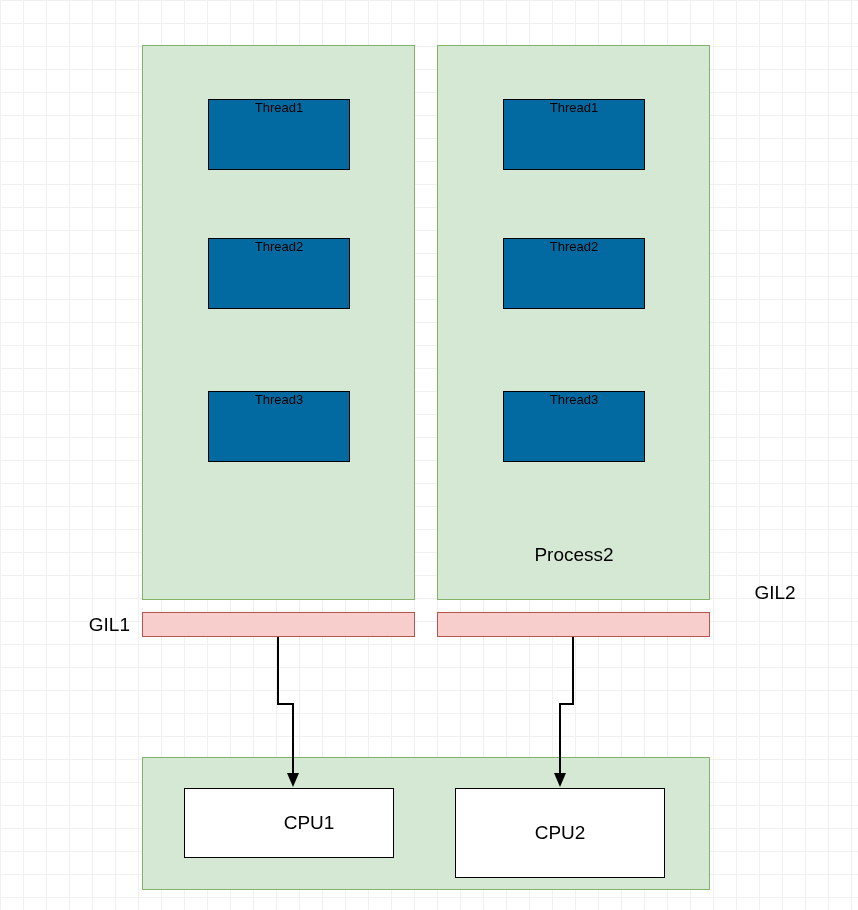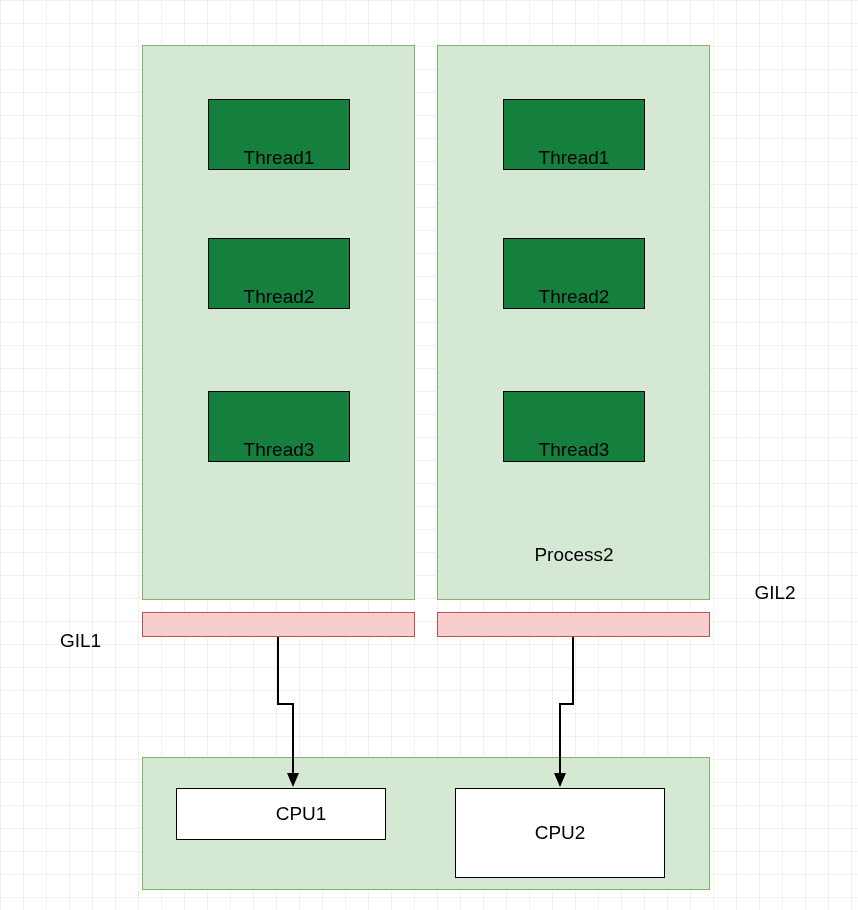--- a/index.html
+++ b/index.html
@@ -25,26 +25,26 @@
     .canvas { position: absolute; inset: 0; z-index: 1; }
     .box {
       position: absolute;
       border: 1.5px solid #000;
     }
     .process-box {
       background: #d5e8d4;
       border-color: #82b366;
     }
     .thread-box {
-      background: #15803d;
+      background: #0369a1;
       border-color: #000;
       display: flex;
-      align-items: flex-end;
+      align-items: flex-start;
       justify-content: center;
-      font-size: 19px;
+      font-size: 13px;
     }
     .gil-box {
       background: #f8cecc;
       border-color: #b85450;
     }
     .cpu-container {
       background: #d5e8d4;
       border-color: #82b366;
     }
     .cpu-box {
@@ -88,31 +88,31 @@
     <span>Thread2</span>
   </div>
   <div class="box thread-box" style="left:503px; top:391px; width:142px; height:71px;">
     <span>Thread3</span>
   </div>
   <div class="label" style="left:503px; top:544px; width:142px;">
     <span>Process2</span>
   </div>
 
   <div class="box gil-box" style="left:142px; top:612px; width:273px; height:25px;"></div>
-  <div class="label" style="left:60px; top:630px; width:70px; text-align:left;">
+  <div class="label" style="left:60px; top:614px; width:70px; text-align:right;">
     <span>GIL1</span>
   </div>
 
   <div class="box gil-box" style="left:437px; top:612px; width:273px; height:25px;"></div>
   <div class="label" style="left:740px; top:582px; width:70px; text-align:center;">
     <span>GIL2</span>
   </div>
 
   <div class="box cpu-container" style="left:142px; top:757px; width:568px; height:133px;"></div>
-  <div class="box cpu-box" style="left:176px; top:788px; width:210px; height:52px;padding-left:40px;">
+  <div class="box cpu-box" style="left:184px; top:788px; width:210px; height:70px;padding-left:40px;">
     <span>CPU1</span>
   </div>
   <div class="box cpu-box" style="left:455px; top:788px; width:210px; height:90px;">
     <span>CPU2</span>
   </div>
 
   <svg class="arrow-svg" style="left:278px; top:637px; width:40px; height:160px;">
     <path d="M 0 0 L 0 67 L 15 67 L 15 138" fill="none" stroke="#000" stroke-width="2"></path>
     <polygon points="15,150 9,136 21,136" fill="#000"></polygon>
   </svg>

